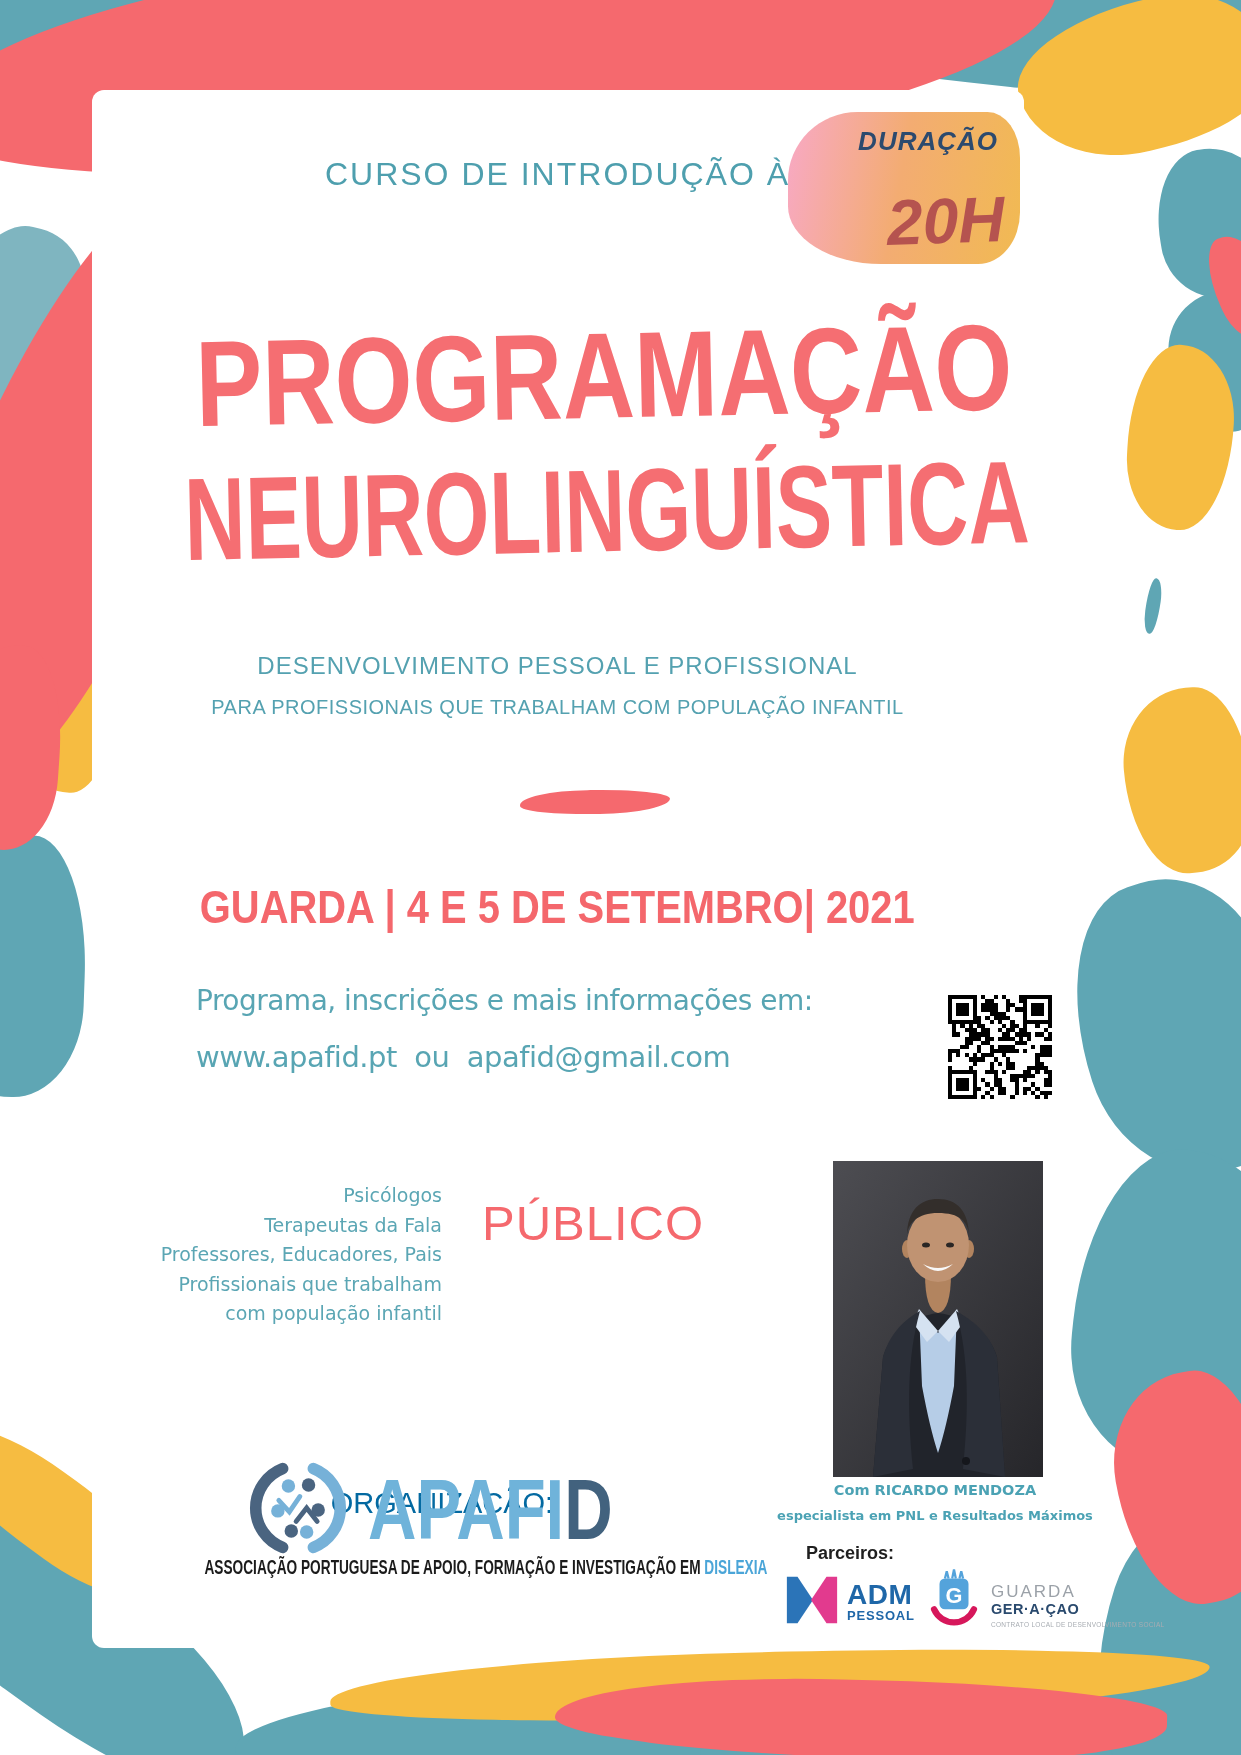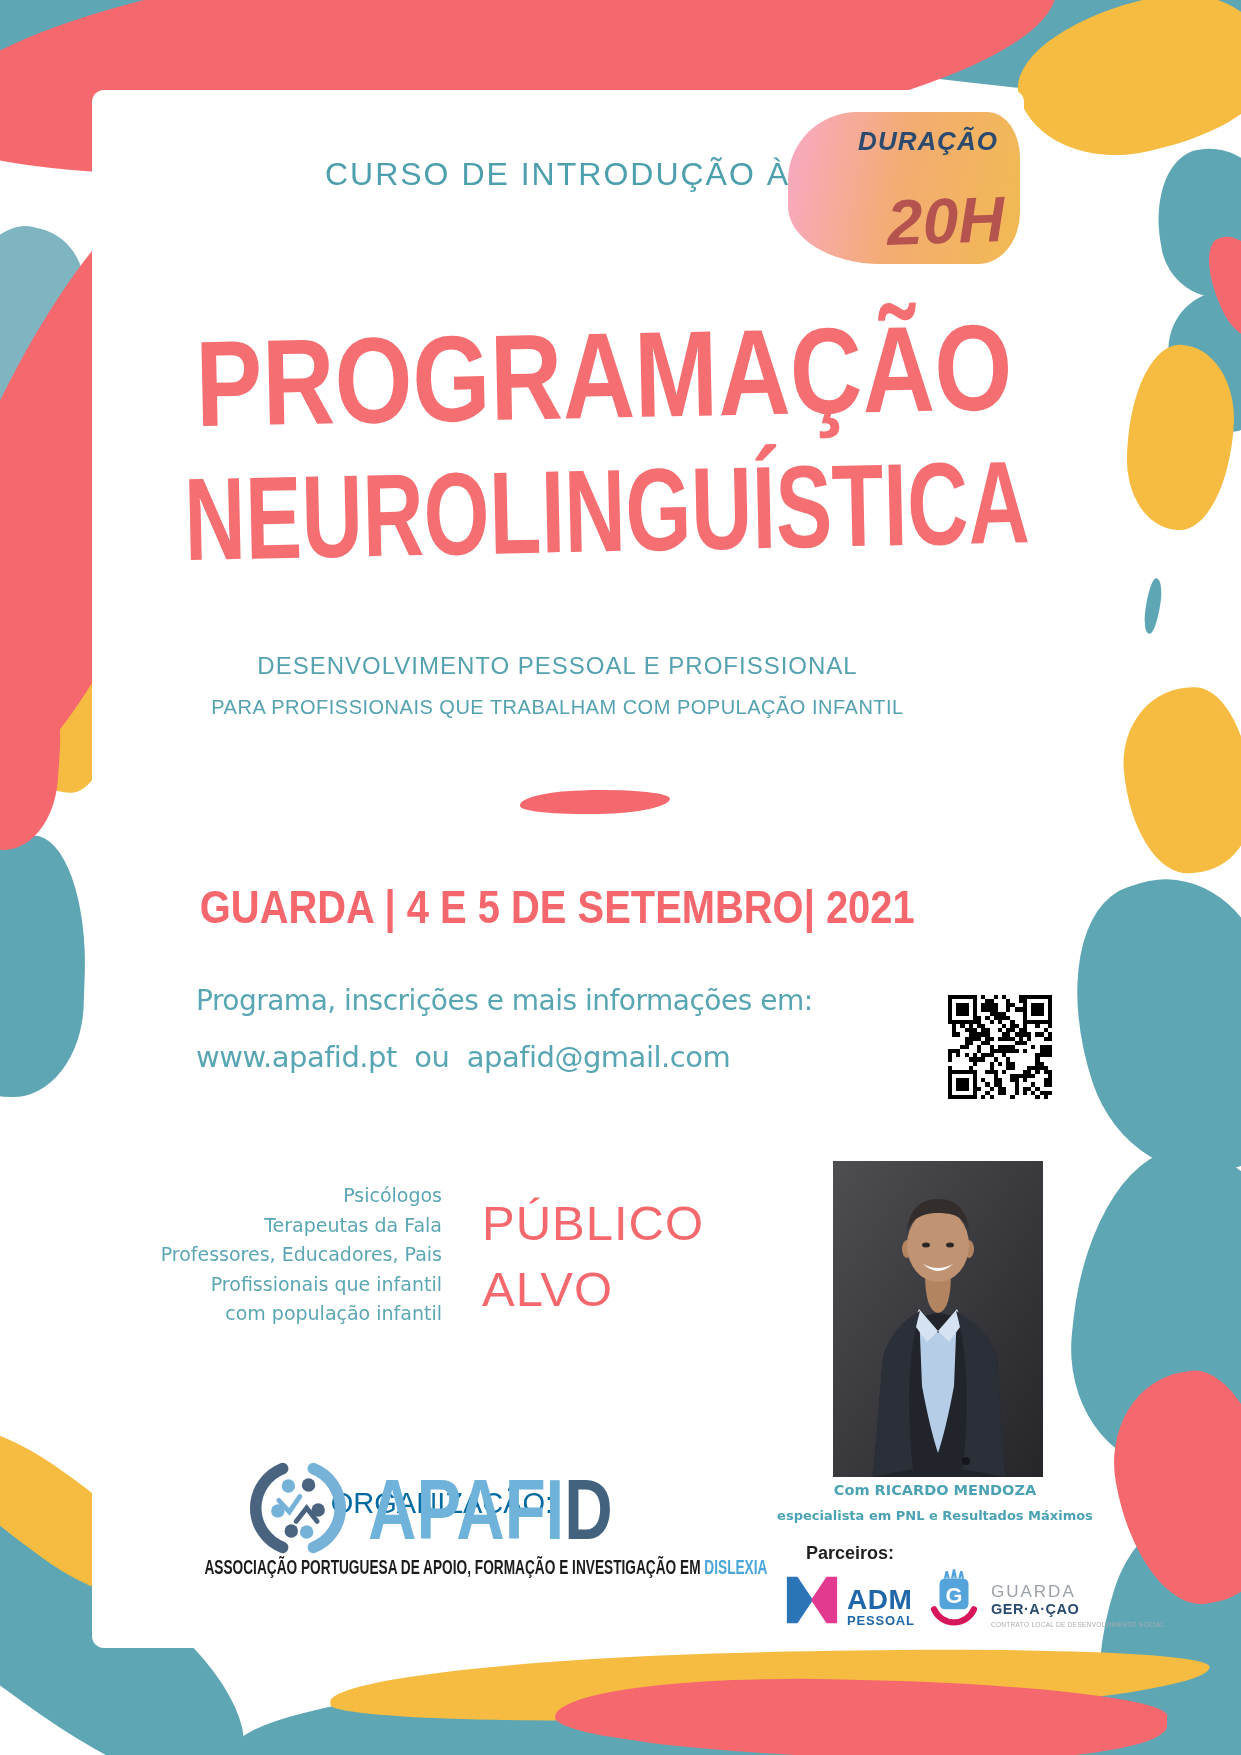--- a/index.html
+++ b/index.html
@@ -48,21 +48,21 @@
   .orgh{left:95px;top:1487px;width:694px;font-size:29px;font-weight:400;color:#0369a1}
   .amark{left:238px;top:1460px;width:120px;height:96px}
   .atext{left:368px;top:1466px;font-size:86px;line-height:86px;font-weight:700;white-space:nowrap;
          color:#6FB3DA;transform:scaleX(.78);transform-origin:left top}
   .atext .dblue{color:#42627E}
   .tagline{left:95px;top:1556px;width:700px;text-align:center}
   .tagline .tin{display:inline-block;white-space:nowrap;font-size:19px;font-weight:700;
         color:#1b1b1b;transform:scale(.72,1.05);transform-origin:center top}
   .tagline .hl{color:#4AA5D8}
   .parc{left:806px;top:1543px;font-size:18px;font-weight:600;color:#1f1f1f}
-  .adm{left:783px;top:1572px;display:flex;align-items:flex-end}
+  .adm{left:783px;top:1572px;display:flex;align-items:center}
   .adm .txt{margin-left:6px;padding-top:4px}
   .adm .l1{font-size:28px;line-height:27px;font-weight:700;color:#1F67A8;letter-spacing:.5px}
   .adm .l2{font-size:13px;font-weight:700;color:#1F67A8;letter-spacing:.8px}
   .gua{left:925px;top:1566px;display:flex;align-items:flex-start}
   .gua .txt{margin-left:8px;padding-top:16px}
   .gua .l1{font-size:17px;line-height:19px;color:#9BA1A8;letter-spacing:2px}
   .gua .l2{font-size:14.5px;line-height:17px;font-weight:700;color:#2A4A6E;letter-spacing:.5px}
   .gua .l3{font-size:6.5px;color:#A7ACB2;letter-spacing:.3px;margin-top:3px;white-space:nowrap}
 </style>
 </head>
@@ -438,27 +438,26 @@
     <rect x="10" y="24" width="1" height="1" fill="#000"></rect>
     <rect x="15" y="24" width="1" height="1" fill="#000"></rect>
     <rect x="21" y="24" width="1" height="1" fill="#000"></rect>
     <rect x="23" y="24" width="1" height="1" fill="#000"></rect>
   </svg>
 
 <div class="c plist">
   <div>Psicólogos</div>
   <div>Terapeutas da Fala</div>
   <div>Professores, Educadores, Pais</div>
-  <div>Profissionais que infantil</div>
+  <div>Profissionais que trabalham</div>
   <div>com população infantil</div>
 </div>
 
 <div class="c phead">
   <div>PÚBLICO</div>
-  <div>ALVO</div>
 </div>
 
 <svg class="c photo" viewBox="0 0 210 316" preserveAspectRatio="none">
   <defs>
     <linearGradient id="pbg" x1="0" y1="0" x2="1" y2="1">
       <stop offset="0" stop-color="#4d4d52"></stop>
         <stop offset="1" stop-color="#26262a"></stop>
     </linearGradient>
   </defs>
   <rect width="210" height="316" fill="url(#pbg)"></rect>

